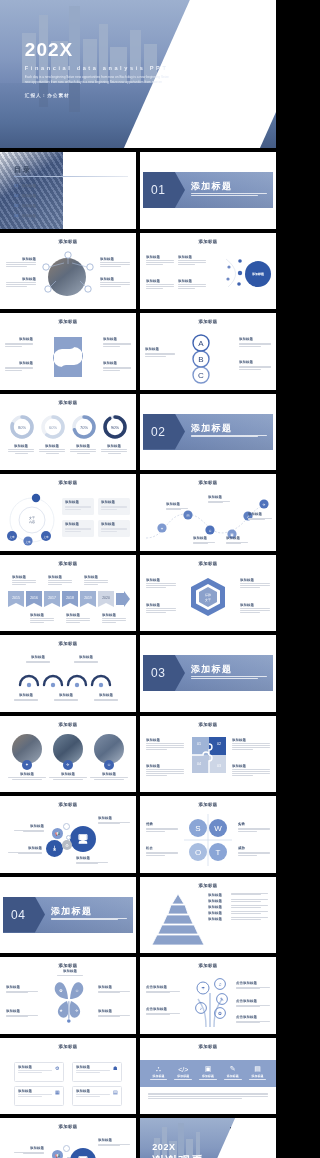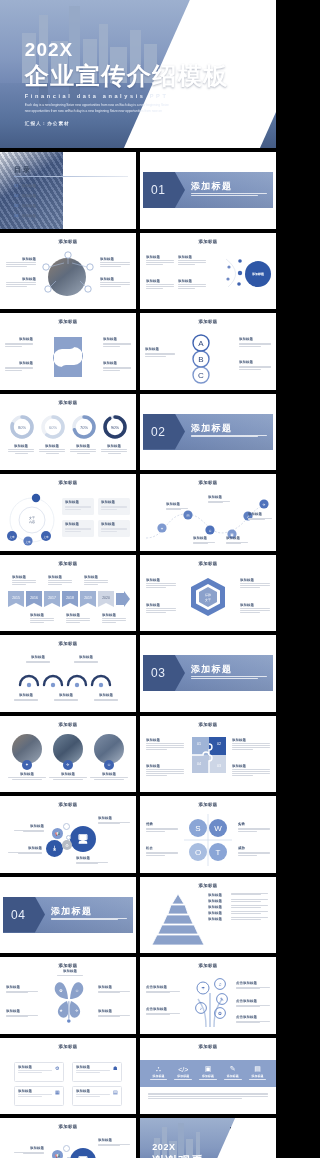--- a/index.html
+++ b/index.html
@@ -126,21 +126,20 @@
       <div class="water"></div>
       <div class="refl" style="left:25%;width:4%;height:20%"></div>
       <div class="refl" style="left:14%;width:3.5%;height:16%"></div>
       <div class="tower"></div>
       <div class="chev-dark"></div>
       <div class="chev a"></div>
       <div class="chev b"></div>
     </div>
     <div class="cover-txt">
       <div class="cover-year">202X</div>
-      <div class="cover-title">企业宣传介绍模板</div>
       <div class="cover-sub">Financial data analysis PPT</div>
       <div class="cover-body">Each day is a new beginning Seize new opportunities from now on Each day is a new beginning Seize new opportunities from now onEach day is a new beginning Seize new opportunities from now on</div>
       <div class="cover-auth">汇报人：办公素材</div>
     </div>
   </div>
 
   <div class="slide">
     <div class="toc-photo"></div>
     <div class="toc-right"></div>
     <div class="toc-h">目录</div>

